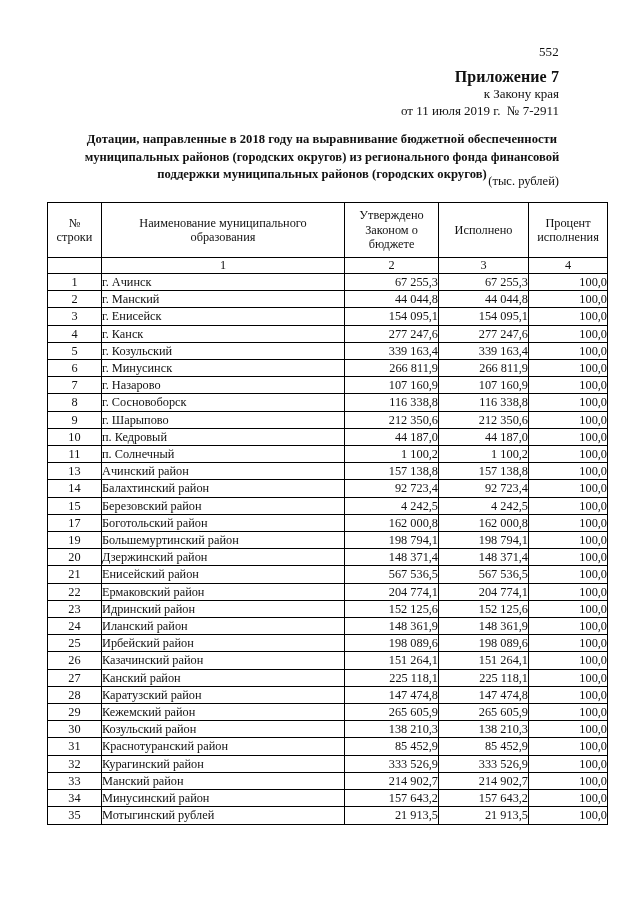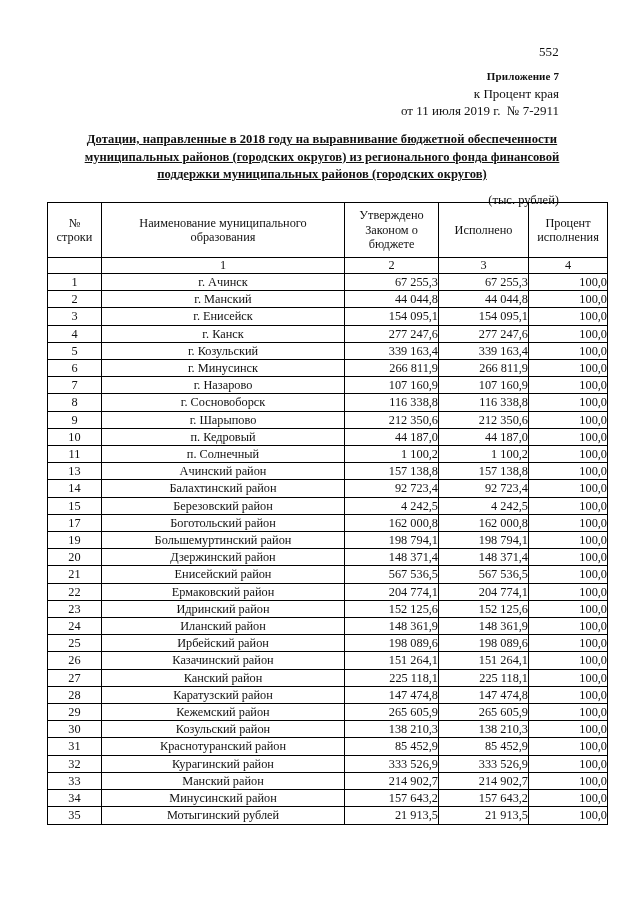--- a/index.html
+++ b/index.html
@@ -34,21 +34,21 @@
   }
   .appendix-block {
     position: absolute;
     top: 68px;
     right: 33px;
     width: 300px;
     text-align: right;
     line-height: 17px;
   }
   .appendix-title {
-    font-size: 11px;
+    font-size: 16px;
     font-weight: bold;
     letter-spacing: 0.1px;
   }
   .appendix-sub {
     font-size: 13px;
   }
   .appendix-law {
     font-size: 13px;
     white-space: pre;
   }
@@ -58,27 +58,27 @@
     position: absolute;
     top: 131px;
     left: 42px;
     width: 560px;
     text-align: center;
     font-size: 12.6px;
     font-weight: bold;
     line-height: 17.5px;
     letter-spacing: 0.05px;
   }
-  .doc-title div { white-space: nowrap; text-decoration: underline; }
+  .doc-title div { white-space: nowrap; }
   .doc-title .l2 { letter-spacing: 0px; }
 
   
   .units {
     position: absolute;
-    top: 193px;
+    top: 174px;
     right: 33px;
     font-size: 12.5px;
   }
 
   
   .tbl-wrap {
     position: absolute;
     left: 47px;
     top: 202px;
     width: 560px;
@@ -108,21 +108,21 @@
     line-height: 15px;
   }
   table.main tbody td {
     height: 16.2px;
     line-height: 16.2px;
   }
   td.c-num {
     text-align: center;
   }
   td.c-name {
-    text-align: center;
+    text-align: left;
     padding-left: 5px;
   }
   td.c-val {
     text-align: right;
     padding-right: 3px;
   }
   td.c-pct {
     text-align: right;
     padding-right: 4px;
   }
@@ -135,21 +135,21 @@
 </style>
 </head>
 <body>
 
 <div class="page">
 
   <div class="page-number">552</div>
 
   <div class="appendix-block">
     <div class="appendix-title">Приложение 7</div>
-    <div class="appendix-sub">к Процент края</div>
+    <div class="appendix-sub">к Закону края</div>
     <div class="appendix-law">от 11 июля 2019 г.  № 7-2911</div>
   </div>
 
   <div class="doc-title">
     <div class="l1">Дотации, направленные в 2018 году на выравнивание бюджетной обеспеченности</div>
     <div class="l2">муниципальных районов (городских округов) из регионального фонда финансовой</div>
     <div class="l3">поддержки муниципальных районов (городских округов)</div>
   </div>
 
   <div class="units">(тыс. рублей)</div>

